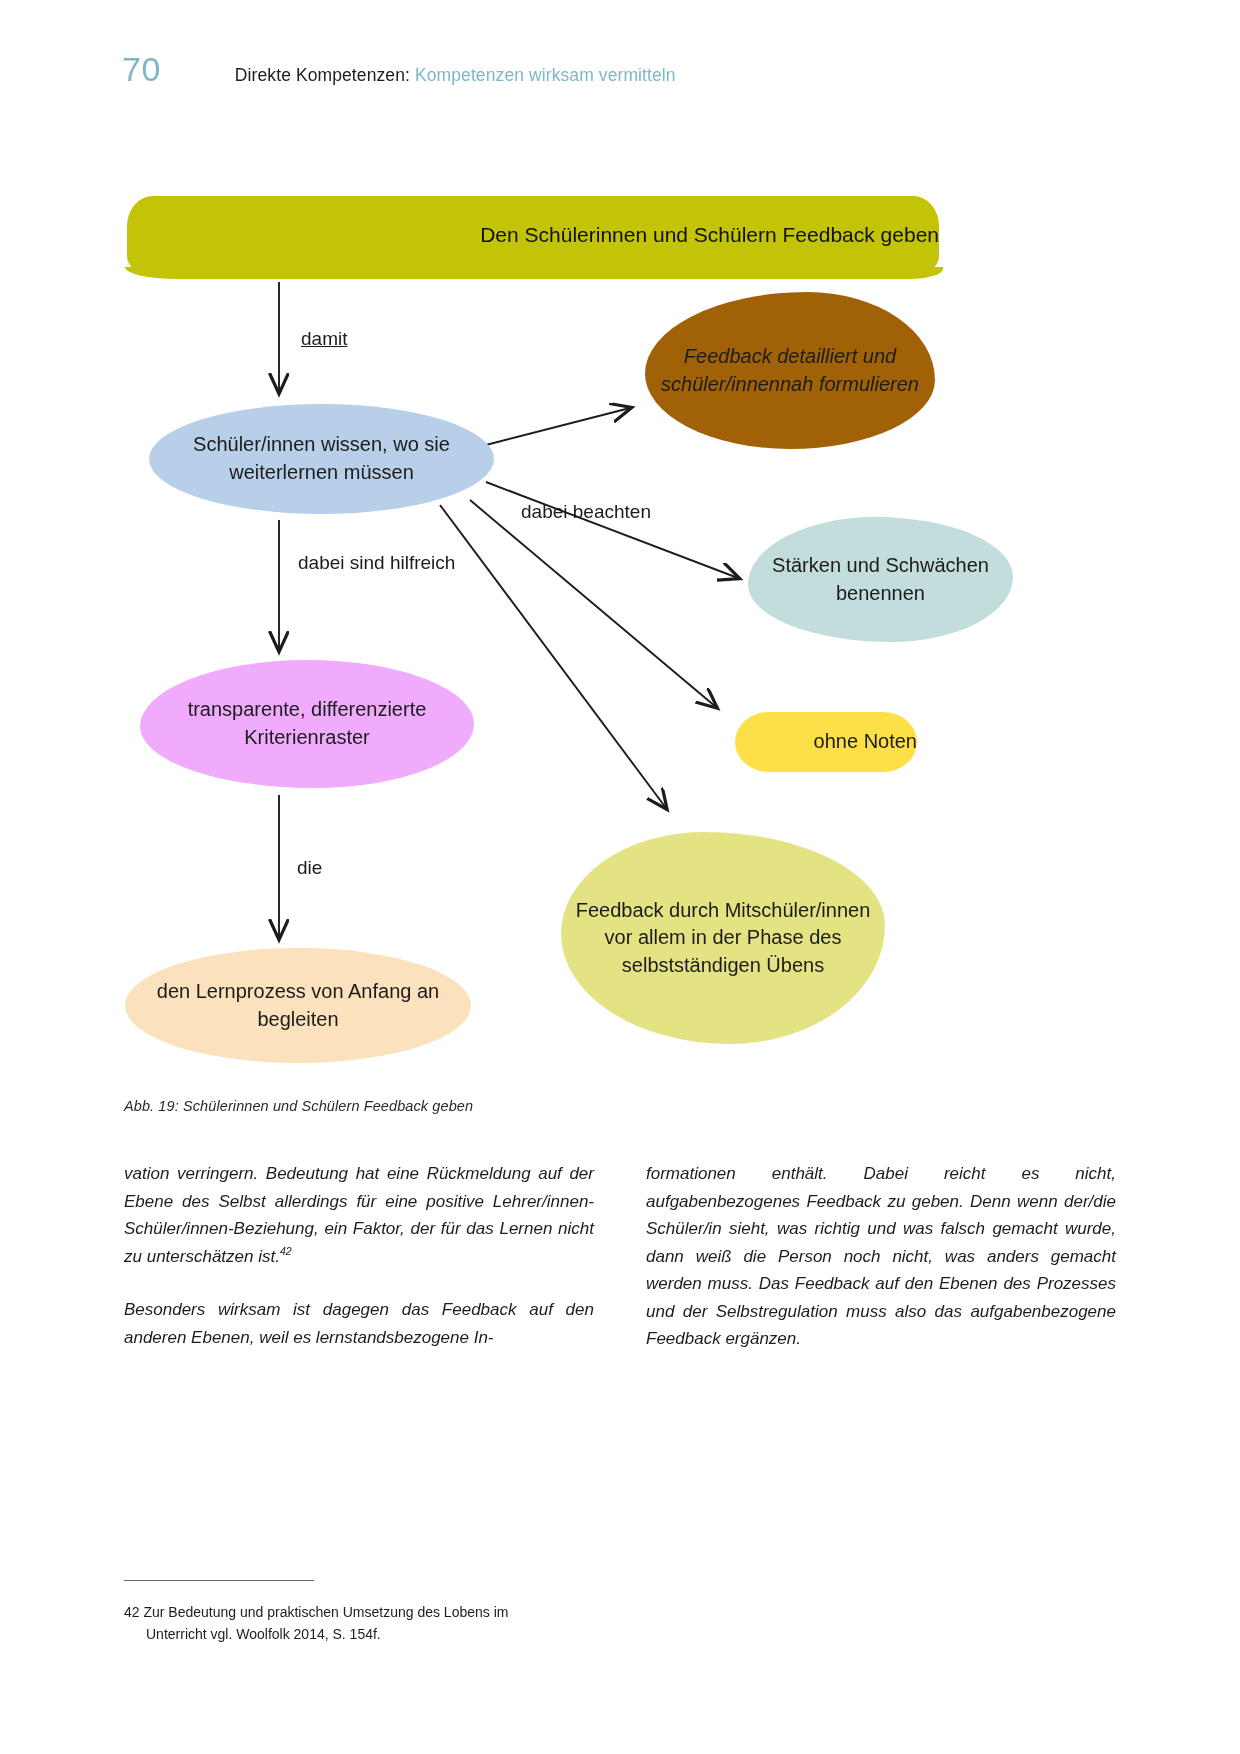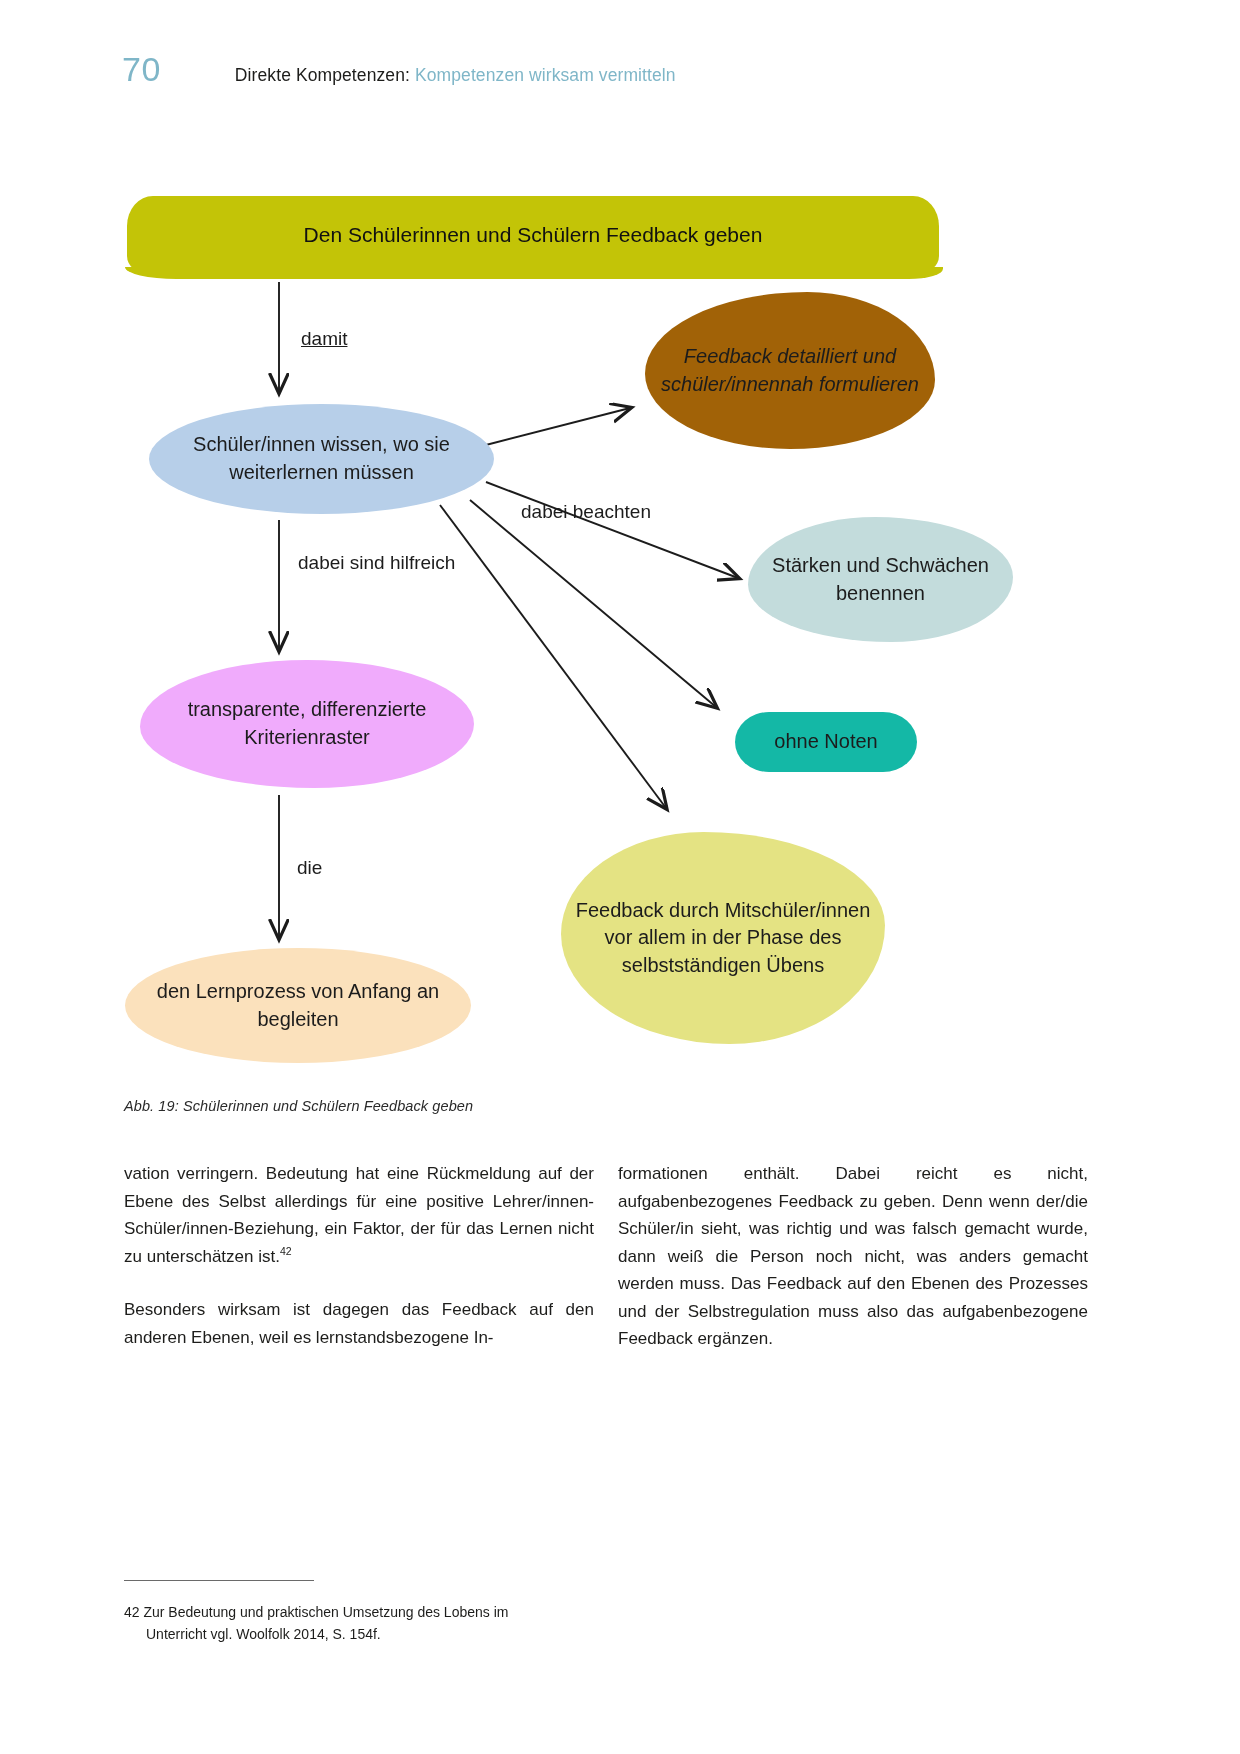--- a/index.html
+++ b/index.html
@@ -14,21 +14,21 @@
   .page-header{position:absolute;left:122px;top:52px;display:flex;align-items:baseline;gap:16px;}
   .folio{font-size:34px;color:#7fb6c8;letter-spacing:.5px;font-weight:400;line-height:1;}
   .header-text{margin-left:58px;font-size:17.5px;line-height:1;letter-spacing:.1px;}
   .header-text .ht-dark{color:#1d1d1b;}
   .header-text .ht-light{color:#7fb6c8;}
 
   
   .diagram{position:absolute;left:0;top:0;width:1240px;height:1240px;}
   .svg-layer{position:absolute;left:0;top:0;width:1240px;height:1240px;}
 
-  .node{position:absolute;display:flex;align-items:center;justify-content:center;
+  .node{position:absolute;display:flex;align-items:center;justify-content:flex-end;
         text-align:center;box-sizing:border-box;}
   .node span{display:block;line-height:1.38;}
 
   
   .banner{
     left:127px;top:196px;width:812px;height:78px;
     background:#c3c407;
     border-radius:26px 26px 22px 22px/30px 30px 18px 18px;
     color:#111;font-size:21px;
   }
@@ -53,21 +53,21 @@
     left:748px;top:517px;width:265px;height:125px;background:#c3dcdc;
     border-radius:48% 52% 46% 54%/54% 48% 52% 46%;font-size:20px;
   }
   
   .n-pink{
     left:140px;top:660px;width:334px;height:128px;background:#f0abfc;
     border-radius:50% 50% 48% 52%/52% 50% 50% 48%;font-size:20px;
   }
   
   .n-grey{
-    left:735px;top:712px;width:182px;height:60px;background:#14b8a6;
+    left:735px;top:712px;width:182px;height:60px;background:#fde047;
     border-radius:34px/30px;font-size:20px;
   }
   
   .n-yellow{
     left:561px;top:832px;width:324px;height:212px;background:#e4e383;
     border-radius:44% 56% 48% 52%/48% 44% 56% 52%;font-size:20px;
   }
   
   .n-peach2{
     left:125px;top:948px;width:346px;height:115px;background:#fbe1bc;
@@ -79,21 +79,21 @@
   .lb-dabei-sind{left:298px;top:550px;}
   .lb-dabei-beachten{left:521px;top:499px;}
   .lb-die{left:297px;top:855px;}
 
   
   .fig-caption{position:absolute;left:124px;top:1098px;font-size:14.5px;
                font-style:italic;color:#2a2a2a;letter-spacing:.1px;}
 
   
   .cols{position:absolute;left:124px;top:1160px;width:992px;
-        display:flex;gap:24px;}
+        display:flex;gap:52px;font-style:italic;}
   .col{width:470px;}
   .col p{margin:0 0 26px 0;font-size:17px;line-height:1.62;
          text-align:justify;color:#1d1d1b;}
   .col p:last-child{margin-bottom:0;}
   sup{font-size:10.5px;vertical-align:super;}
 
   
   .footnote-rule{position:absolute;left:124px;top:1580px;width:190px;height:1px;background:#6a6a6a;}
   .footnote{position:absolute;left:124px;top:1602px;width:470px;font-size:14px;
             line-height:1.55;color:#1d1d1b;}

